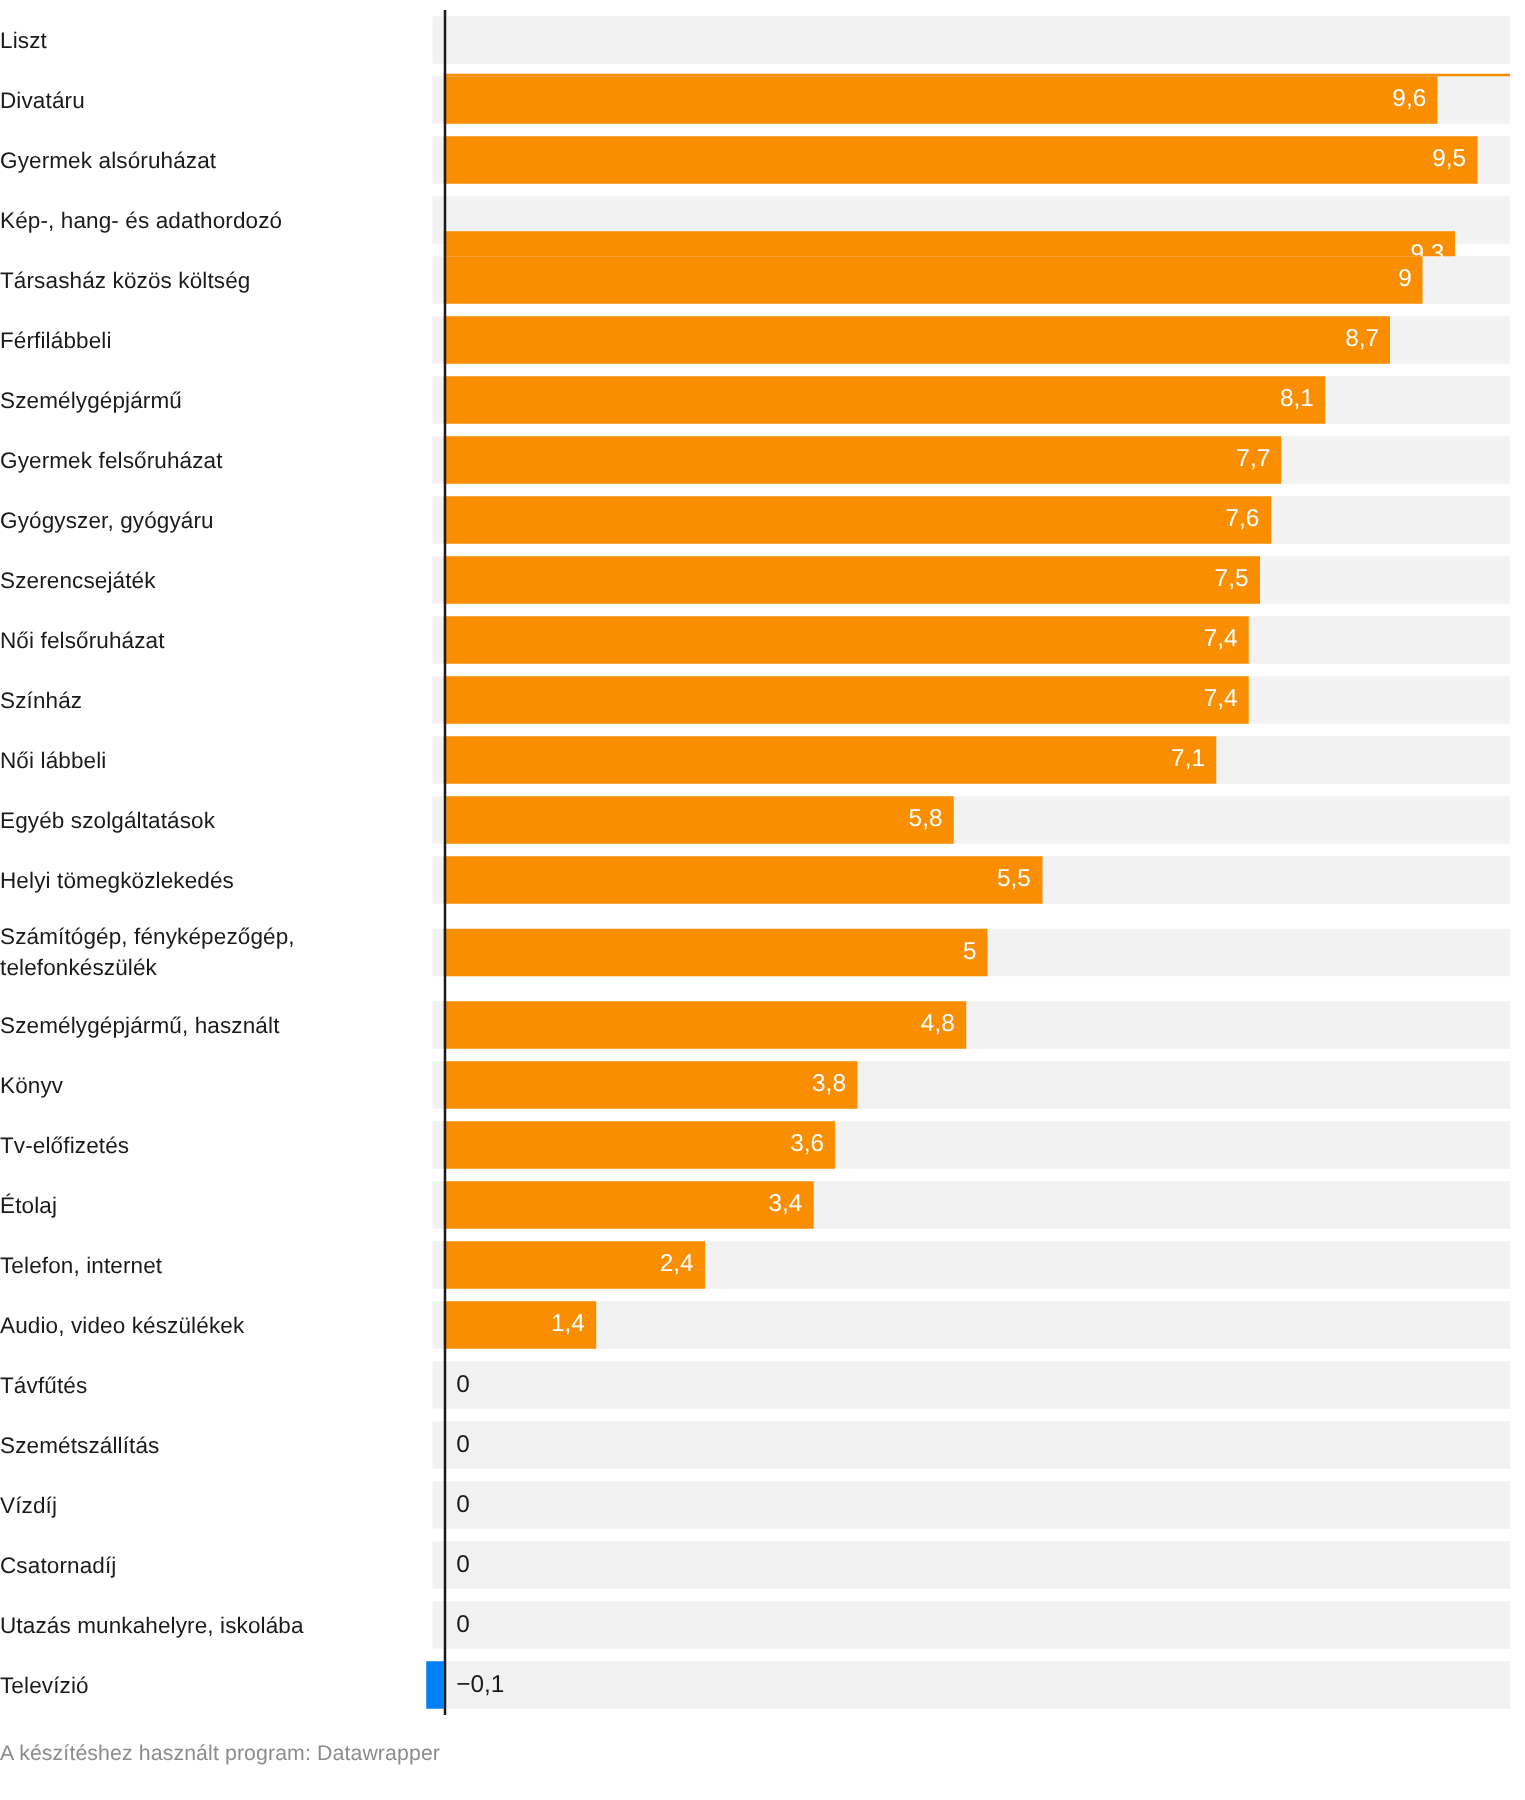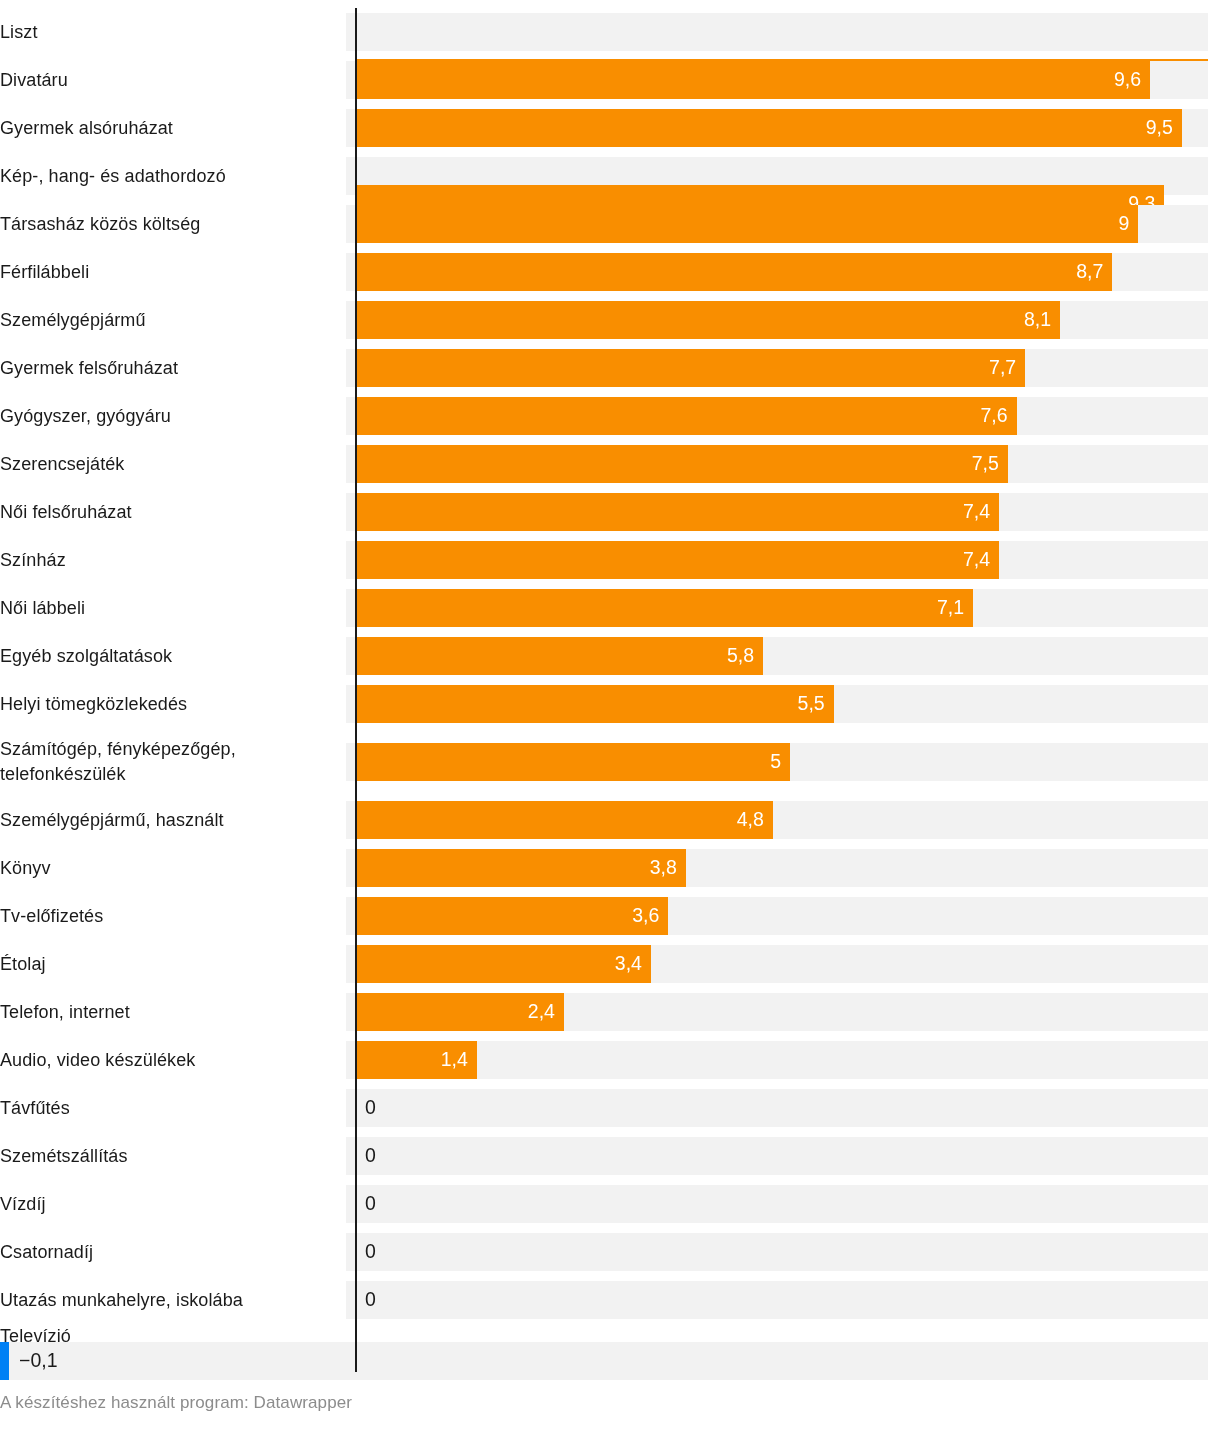--- a/index.html
+++ b/index.html
@@ -359,21 +359,21 @@
           <div class="outside-value" style="left: 19px;">0</div>
         </div>
       </div>
       <div class="bar-row" style="height: 48px;">
         <div class="row-label">Utazás munkahelyre, iskolába</div>
         <div class="row-track-wrap">
           <div class="track"></div>
           <div class="outside-value" style="left: 19px;">0</div>
         </div>
       </div>
-      <div class="bar-row" style="height: 48px; flex-direction: column;">
+      <div class="bar-row" style="height: 48px;">
         <div class="row-label">Televízió</div>
         <div class="row-track-wrap">
           <div class="track"></div>
           <div class="bar negative" style="left: -5px; width: 14px;"></div>
           <div class="outside-value" style="left: 19px;">−0,1</div>
         </div>
       </div>
     </div>
 
   <div id="footer-note">A készítéshez használt program: Datawrapper</div>

